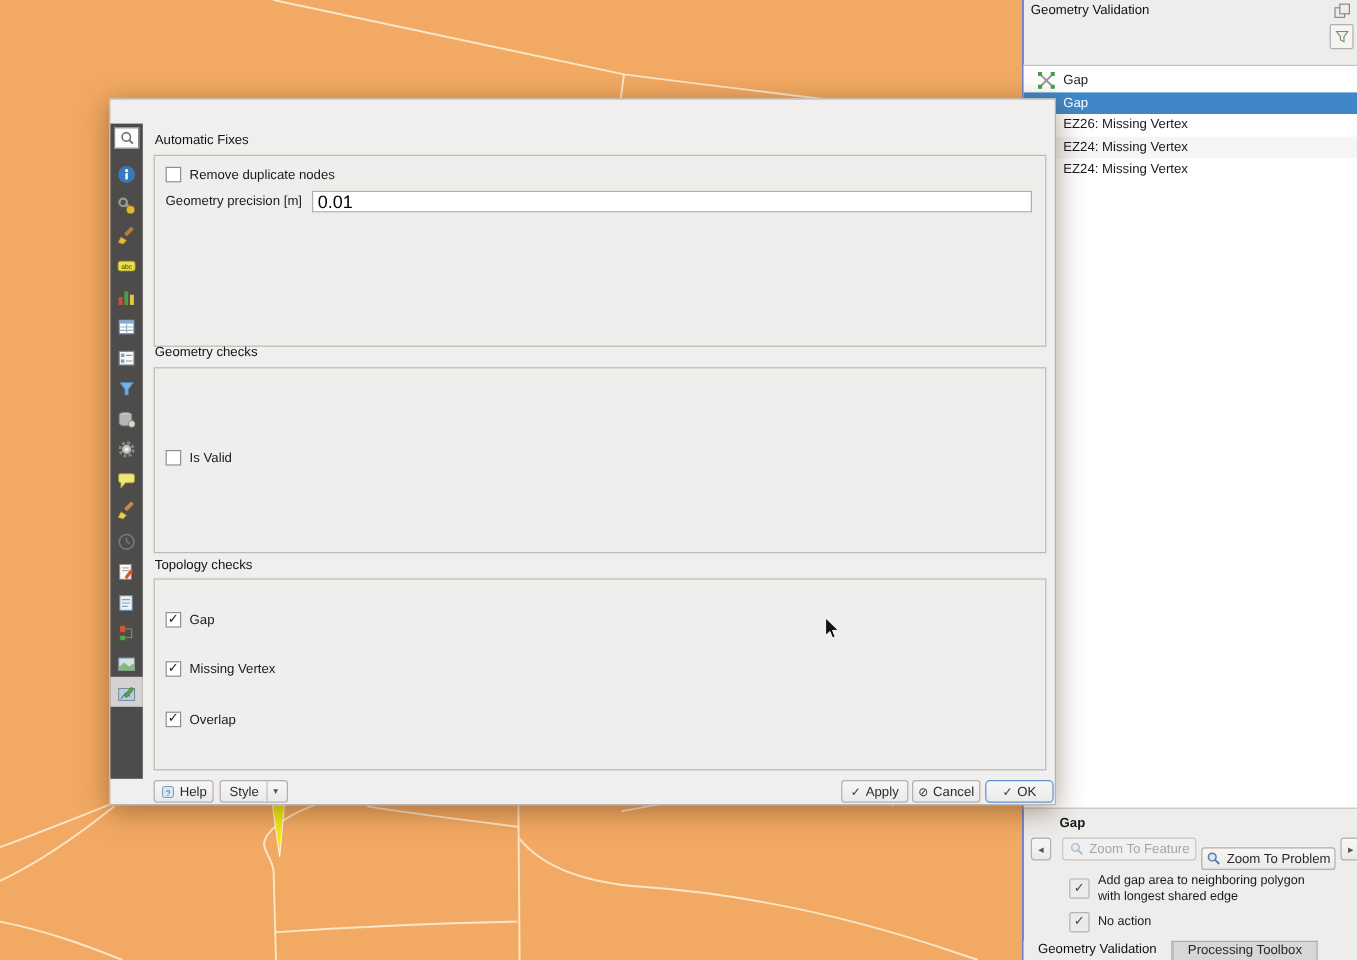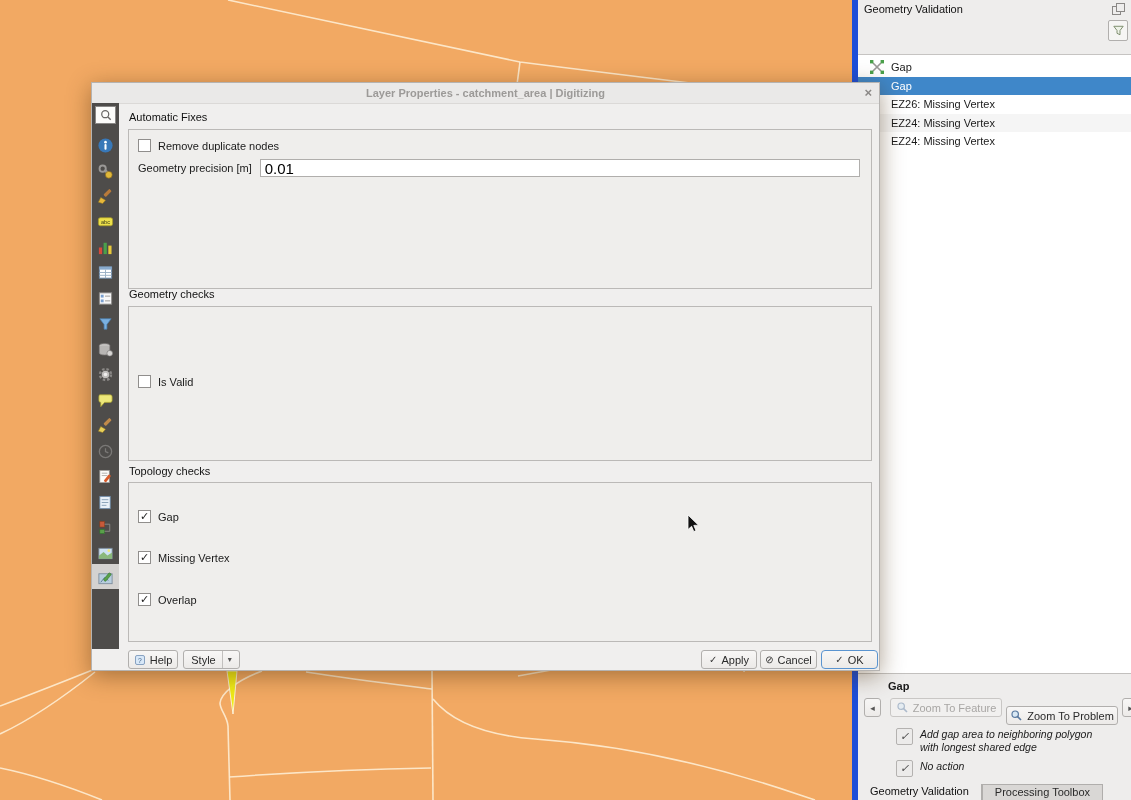--- a/index.html
+++ b/index.html
@@ -8,21 +8,21 @@
   }
   html,body{margin:0;padding:0;}
   body{font-family:"Liberation Sans",sans-serif;font-size:11px;color:#1a1a1a;}
   #screen{position:relative;width:1131px;height:800px;overflow:hidden;background:var(--map-bg);}
   
   #map-canvas{position:absolute;left:0;top:0;width:1131px;height:800px;}
   .mapline{stroke:var(--map-line);stroke-width:1.6;fill:none;opacity:.92;}
   .gap-sliver{fill:var(--gap-hl);stroke:#ffffff;stroke-width:.8;opacity:.95;}
   
   #validation-panel{position:absolute;left:852px;top:0;width:279px;height:800px;
-    background:#eeedec;border-left:6px solid #1d4ed8;box-sizing:border-box;z-index:5;}
+    background:#eeedec;border-left:1px solid #1d4ed8;box-sizing:border-box;z-index:5;}
   .vp-title{position:absolute;left:6px;top:3px;font-size:11px;color:#111;}
   .vp-float{position:absolute;right:5px;top:2px;width:15px;height:15px;}
   .vp-filter{position:absolute;right:3px;top:20px;width:18px;height:19px;background:#f6f5f4;
     border:1px solid #b1afad;border-radius:2px;display:flex;align-items:center;justify-content:center;}
   .vp-list{position:absolute;left:0;top:54px;width:279px;height:620px;background:#fff;
     border-top:1px solid #c6c4c2;border-bottom:1px solid #c2c0be;box-sizing:border-box;padding-top:3px;}
   .vrow{height:18.5px;line-height:18.5px;padding-left:33px;position:relative;white-space:nowrap;}
   .vrow:nth-child(even){background:#f5f5f5;}
   .vrow.sel{background:var(--accent);color:#fff;}
   .vrow .row-icon{position:absolute;left:11px;top:1px;}
@@ -30,21 +30,21 @@
   .vp-detail{position:absolute;left:0;top:675px;width:279px;height:110px;}
   .vp-detail-title{position:absolute;left:30px;top:5px;font-weight:bold;}
   .btn{display:inline-flex;align-items:center;justify-content:center;gap:4px;
     background:linear-gradient(#f8f7f6,#eceae8);border:1px solid #b1afad;border-radius:3px;
     font-size:11px;color:#2a2a2a;box-sizing:border-box;}
   .btn.disabled{color:#a8a6a4;border-color:#c9c7c5;background:#f1f0ef;}
   .nav-prev{position:absolute;left:6px;top:23px;width:17px;height:19px;font-size:9px;color:#555;}
   .ztf{position:absolute;left:32px;top:23px;width:112px;height:19px;}
   .ztp{position:absolute;left:148px;top:31px;width:112px;height:19px;}
   .nav-next{position:absolute;left:264px;top:23px;width:17px;height:19px;font-size:9px;color:#555;}
-  .fixrow{position:absolute;left:38px;display:flex;gap:7px;align-items:flex-start;font-style:italic;}
+  .fixrow{position:absolute;left:38px;display:flex;gap:7px;align-items:center;}
   .fix1{top:53px;} .fix2{top:85px;}
   .fixcheck{width:15px;height:15px;background:#ecebea;border:1px solid #b4b2b0;border-radius:2px;
     flex:0 0 auto;color:#4a4a4a;font-size:11px;line-height:14px;text-align:center;}
   .fixcheck.checked::after{content:"✓";}
   .fixlabel{width:178px;line-height:12.5px;font-size:10.5px;}
   
   .vp-tabs{position:absolute;left:0;bottom:0;width:279px;height:16px;display:flex;}
   .vp-tab{height:16px;line-height:15px;padding:0 12px;font-size:11px;box-sizing:border-box;}
   .vp-tab.active{background:#eeedec;border-right:1px solid #b0aeac;color:#111;}
   .vp-tab.inactive{background:#d9d7d5;border:1px solid #b0aeac;border-bottom:none;color:#2a2a2a;}
@@ -168,24 +168,20 @@
     </div>
   </div>
 
   <div class="vp-tabs">
     <div class="vp-tab active">Geometry Validation</div>
     <div class="vp-tab inactive">Processing Toolbox</div>
   </div>
 </div>
 
 <div id="dialog">
-  <div class="titlebar">
-    <span>Layer Properties - catchment_area | Digitizing</span>
-    <span class="close-x">×</span>
-  </div>
 
   <div class="dlg-sidebar">
     <div class="side-sel"></div>
     <div class="side-search">
       <svg width="14" height="14" viewBox="0 0 18 18">
         <circle cx="8" cy="8" r="4.5" fill="none" stroke="#6a6866" stroke-width="1.6"></circle>
         <line x1="11.5" y1="11.5" x2="15" y2="15" stroke="#6a6866" stroke-width="1.8"></line>
       </svg>
     </div>
     <div class="side-icon" style="top:33px">

